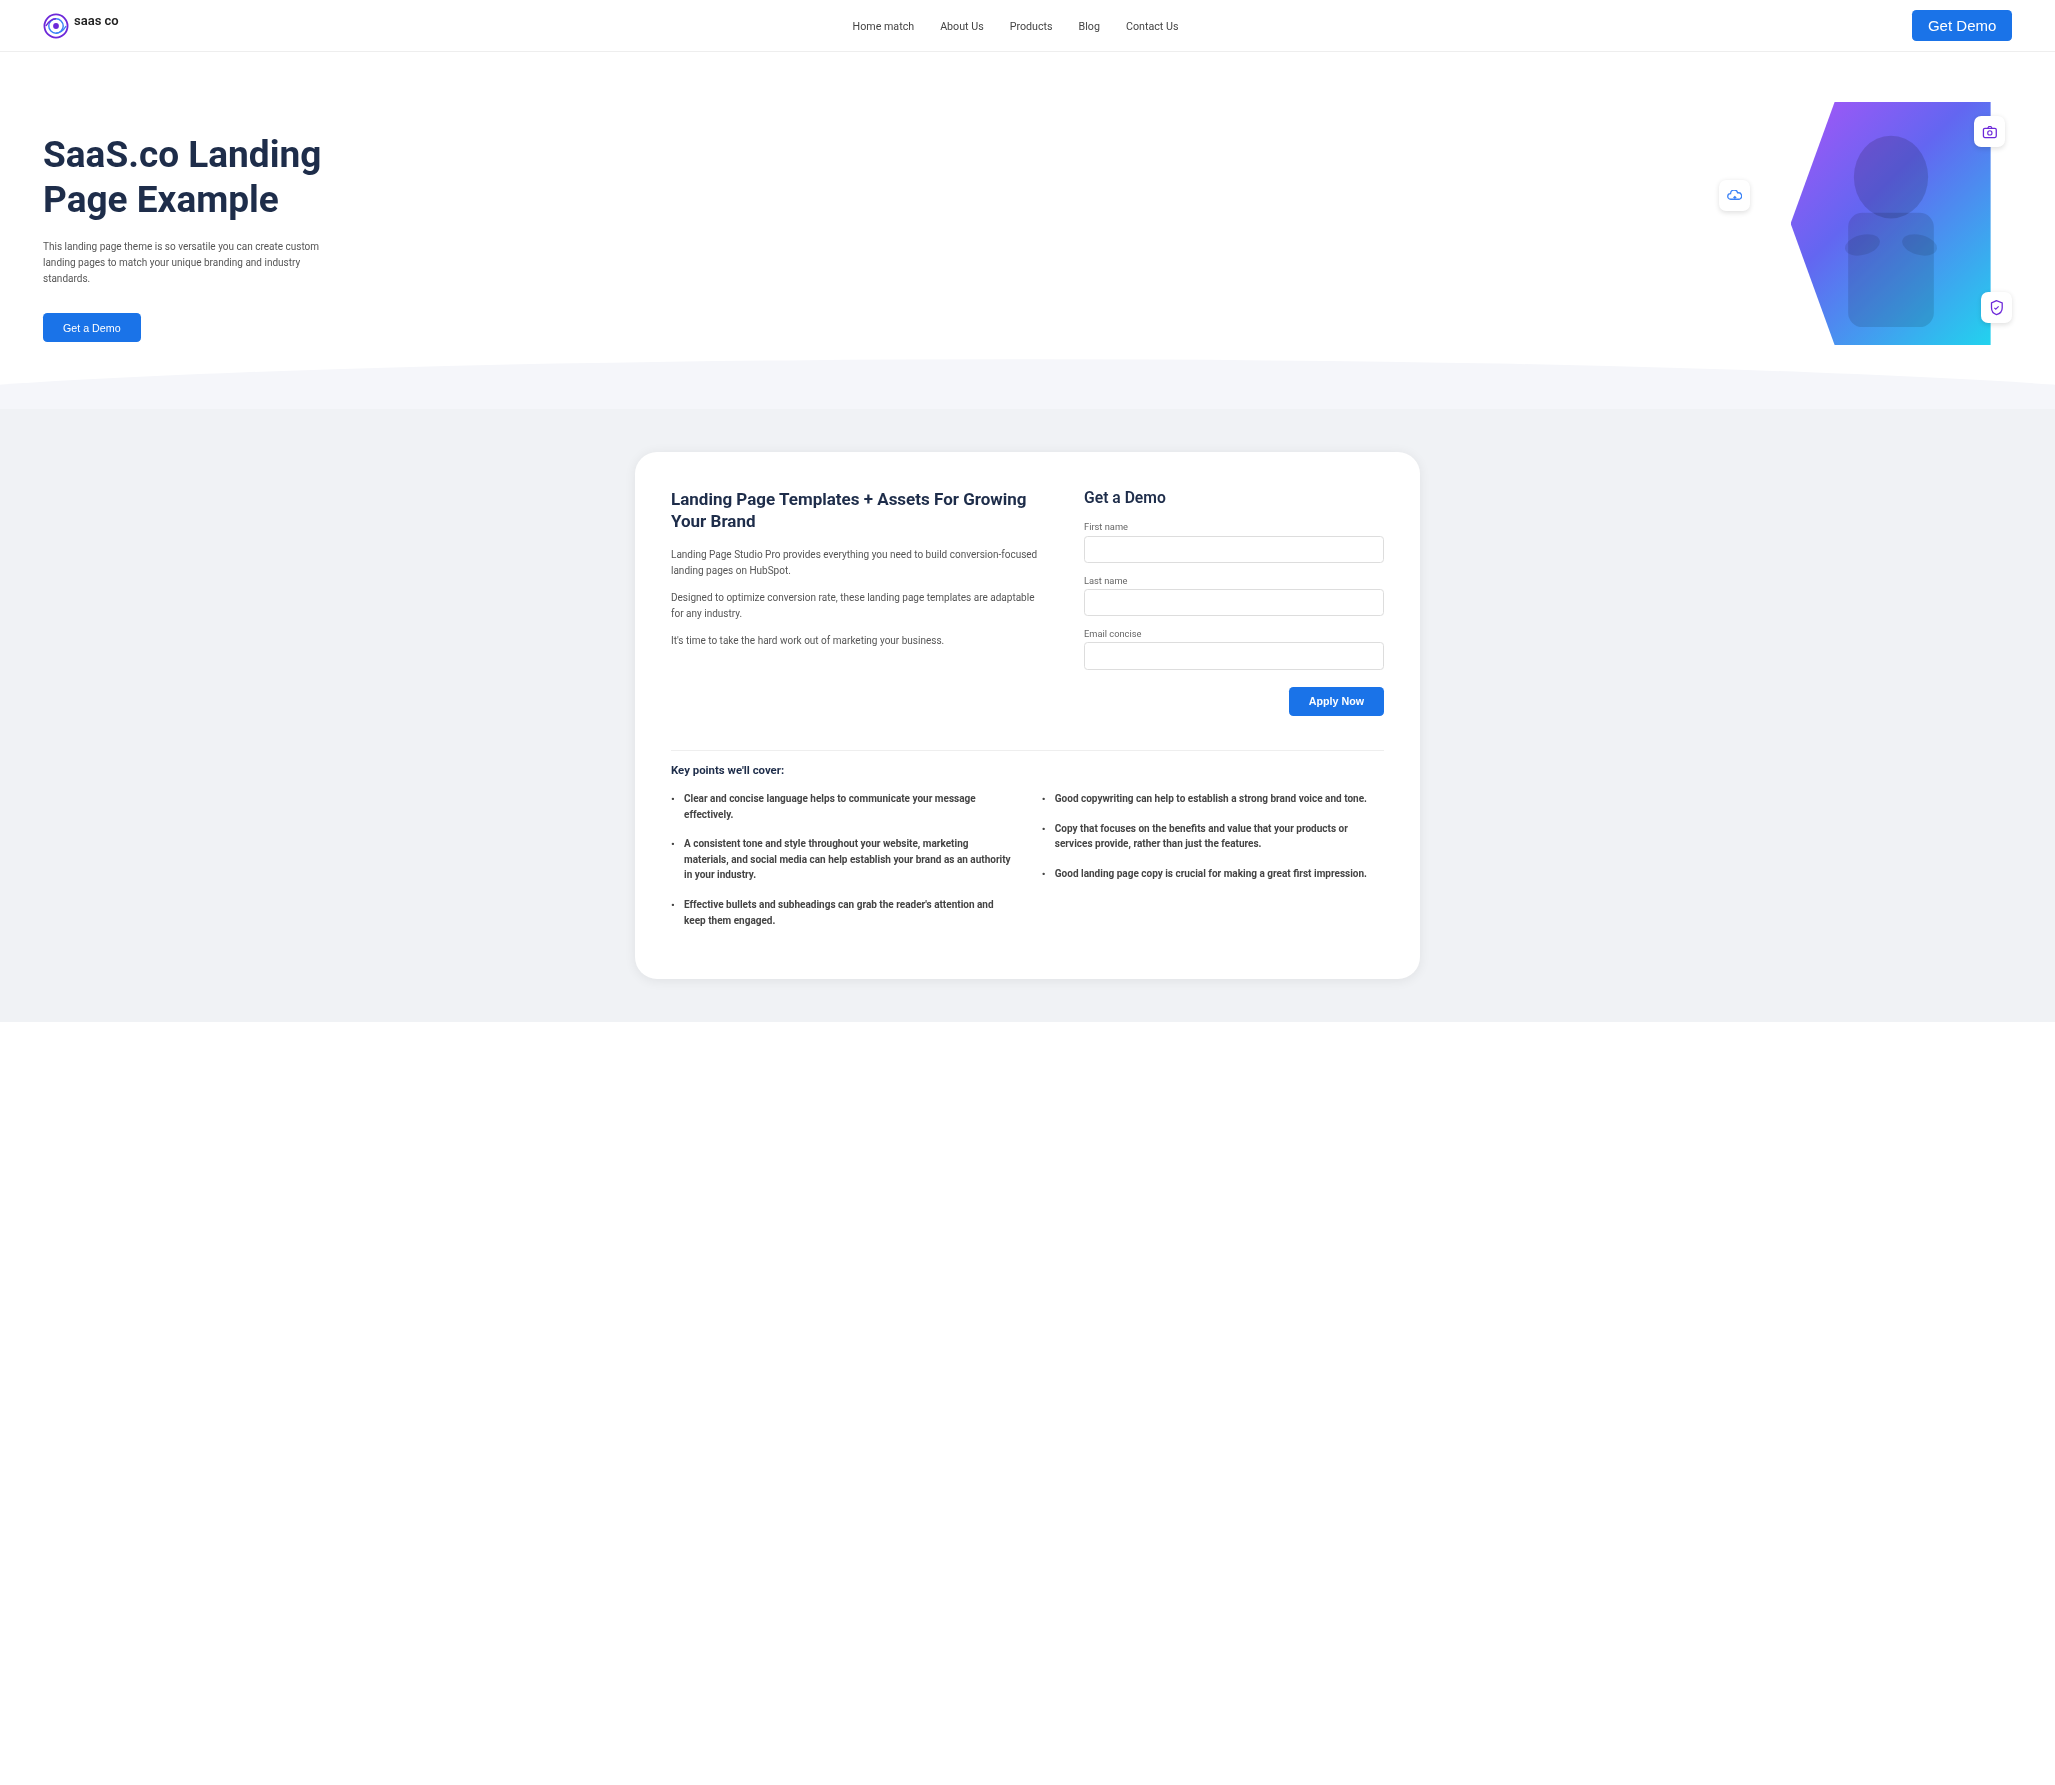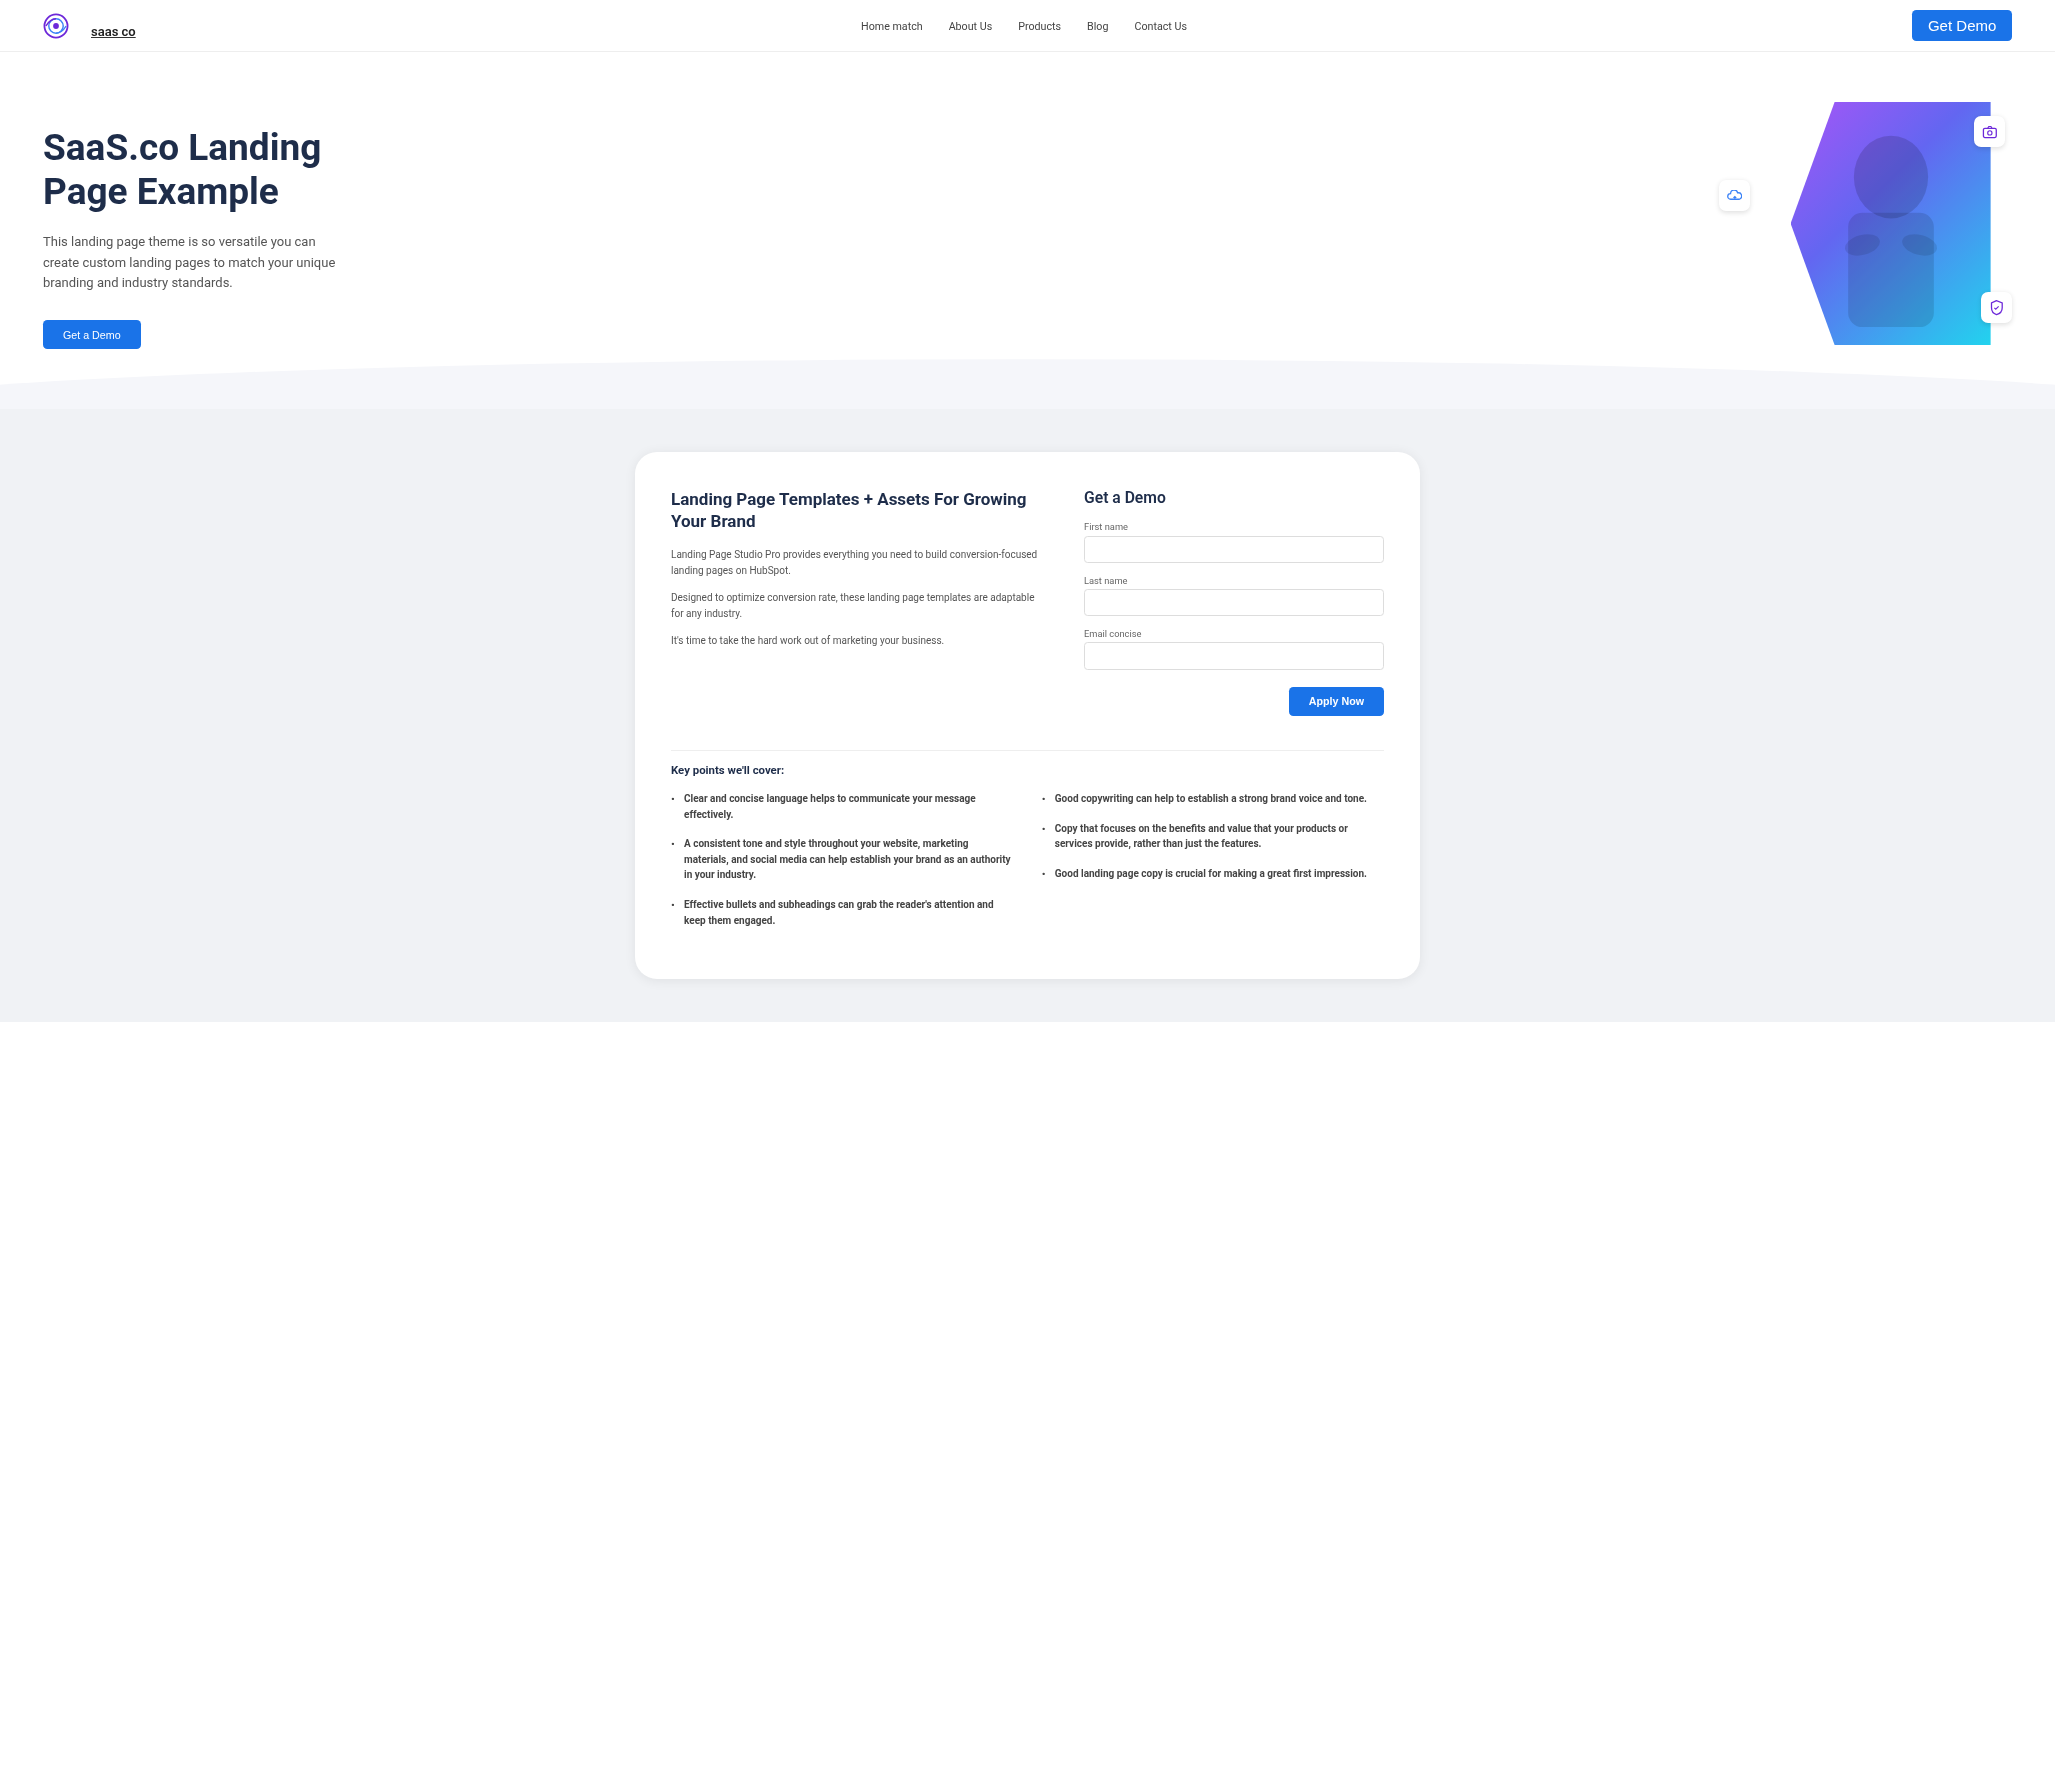--- a/index.html
+++ b/index.html
@@ -9,23 +9,22 @@
     .navbar {
       display: flex;
       align-items: center;
       justify-content: space-between;
       padding: 10px 43px;
       border-bottom: 0.7px solid #eee;
       background: #fff;
     }
     .logo-area {
       display: flex;
-      align-items: flex-end;
-      gap: 22px;
-      text-decoration: underline;
+      align-items: flex-start;
+      gap: 5px;
     }
     .logo-icon {
       width: 26px;
       height: 26px;
     }
     .logo-text {
       font-size: 13px;
       font-weight: 600;
       color: #222;
     }
@@ -67,21 +66,21 @@
       z-index: 2;
     }
     .hero-title {
       font-size: 37px;
       font-weight: 700;
       color: #1e2d4a;
       line-height: 1.2;
       margin-bottom: 17px;
     }
     .hero-desc {
-      font-size: 13px;
+      font-size: 10px;
       color: #555;
       line-height: 1.6;
       margin-bottom: 26px;
       max-width: 300px;
     }
     .btn-demo-hero {
       background: #1a73e8;
       color: #fff;
       border: none;
       border-radius: 4.3px;

